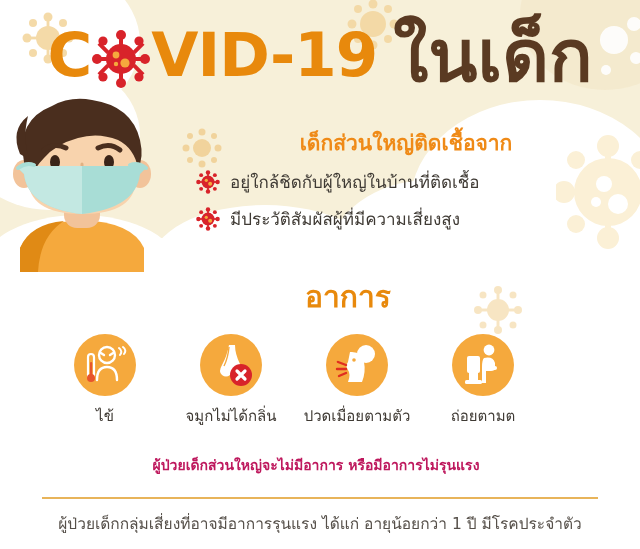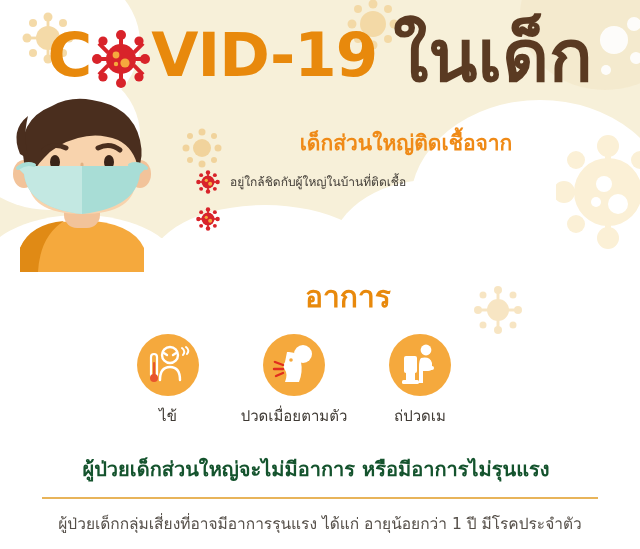--- a/index.html
+++ b/index.html
@@ -41,37 +41,37 @@
 
   
   .boy{position:absolute;left:-6px;top:96px;width:176px;height:176px;}
 
   
   .infect{position:absolute;left:196px;top:130px;width:420px;text-align:center;}
   .infect-head{font-size:21px;font-weight:bold;color:#ef8a17;line-height:1.25;
     margin-bottom:14px;}
   .bullet-row{display:flex;align-items:center;margin-bottom:13px;}
   .bullet-virus{flex:0 0 auto;width:24px;height:24px;margin-right:10px;}
-  .bullet-text{font-size:12px;color:#3f3a34;line-height:1.2;white-space:nowrap;}
+  .bullet-text{font-size:17px;color:#3f3a34;line-height:1.2;white-space:nowrap;}
 
   
   .sym-title{position:absolute;left:0;top:282px;width:640px;text-align:center;
     font-size:30px;font-weight:bold;color:#e8890c;line-height:1;padding-left:28px;}
   .sym-row{position:absolute;left:0;top:334px;width:588px;
     display:flex;justify-content:center;align-items:flex-start;gap:22px;}
   .sym{width:104px;display:flex;flex-direction:column;align-items:center;}
   .sym-circle{width:62px;height:62px;border-radius:50%;background:#f5a93d;
     display:flex;align-items:center;justify-content:center;}
   .sym-circle svg{display:block;}
   .sym-label{margin-top:11px;font-size:15px;color:#3f3a34;line-height:1.2;
     text-align:center;white-space:nowrap;}
 
   
   .foot-main{position:absolute;left:0;top:457px;width:632px;text-align:center;
-    font-size:20px;font-weight:bold;color:#14532d;line-height:1.25;}
+    font-size:14px;font-weight:bold;color:#be185d;line-height:1.25;}
   .divider{position:absolute;left:42px;top:497px;width:556px;height:2px;
     background:#e8b45a;}
   .foot-sub{position:absolute;left:0;top:514px;width:640px;text-align:center;
     font-size:15.5px;color:#56504a;line-height:1.3;}
 </style>
 </head>
 <body>
 
 <div class="poster">
 
@@ -287,20 +287,21 @@
           <rect x="13" y="3" width="2" height="8"></rect>
             <rect x="13" y="17" width="2" height="8"></rect>
           <rect x="3" y="13" width="8" height="2"></rect>
             <rect x="17" y="13" width="8" height="2"></rect>
         </g>
         <g fill="#f5a93d">
           <circle cx="12" cy="12" r="1.9"></circle>
             <circle cx="16.5" cy="16" r="2.3"></circle>
         </g>
       </svg>
+      <div class="bullet-text">มีประวัติสัมผัสผู้ที่มีความเสี่ยงสูง</div>
     </div>
   </div>
 
   <div class="sym-title">อาการ</div>
 
   <div class="sym-row">
 
     <div class="sym">
       <div class="sym-circle">
         <svg width="46" height="46" viewBox="0 0 46 46">
@@ -311,20 +312,31 @@
           </g>
           <path d="M37 6 Q41 9 38 13 M41 5 Q45 8 42 12" stroke="#ffffff" stroke-width="2" fill="none" stroke-linecap="round"></path>
           <rect x="6" y="12" width="6" height="24" rx="3" fill="none" stroke="#ffffff" stroke-width="2.2"></rect>
           <rect x="8" y="20" width="2.2" height="15" rx="1.1" fill="#e8552c"></rect>
           <circle cx="9" cy="36" r="4" fill="#e8552c"></circle>
         </svg>
       </div>
       <div class="sym-label">ไข้</div>
     </div>
 
+    <div class="sym">
+      <div class="sym-circle">
+        <svg width="46" height="46" viewBox="0 0 46 46">
+          <path d="M21 3 Q19 14 14 23 Q10 30 14 33 Q18 36 22 33 Q27 37 32 32 Q35 28 32 22 Q27 12 27 3 Z" fill="#ffffff"></path>
+          <path d="M21 5 Q20 16 16 24" stroke="#f5a93d" stroke-width="1.4" fill="none"></path>
+          <circle cx="33" cy="33" r="11" fill="#d8232a"></circle>
+          <path d="M29 29 L37 37 M37 29 L29 37" stroke="#ffffff" stroke-width="3.2" stroke-linecap="round"></path>
+        </svg>
+      </div>
+      <div class="sym-label">จมูกไม่ได้กลิ่น</div>
+    </div>
 
     <div class="sym">
       <div class="sym-circle">
         <svg width="46" height="46" viewBox="0 0 46 46">
           <circle cx="32" cy="12" r="9" fill="#ffffff"></circle>
           <path d="M16 10 Q28 9 30 20 Q32 30 28 40 L14 40 Q17 32 14 28 Q11 24 14 20 Z" fill="#ffffff"></path>
           <circle cx="20" cy="18" r="1.8" fill="#f5a93d"></circle>
           <g stroke="#e02d1f" stroke-width="2.4" stroke-linecap="round">
             <path d="M12 23 L4 20"></path>
               <path d="M12 27 L3 27"></path>
@@ -341,21 +353,21 @@
           <g fill="#ffffff">
             <rect x="7" y="14" width="13" height="17" rx="2"></rect>
             <rect x="9" y="31" width="9" height="8"></rect>
             <rect x="5" y="38" width="17" height="4" rx="1.6"></rect>
             <circle cx="29" cy="8" r="5.4"></circle>
             <path d="M24 16 Q33 14 35 21 L35 26 Q35 29 31 29 L26 29 L26 41 L22 41 L22 25 Q22 18 24 16 Z"></path>
             <rect x="24" y="24" width="13" height="4" rx="2"></rect>
           </g>
         </svg>
       </div>
-      <div class="sym-label">ถ่ปวดเม</div>
+      <div class="sym-label">ถ่อยตามต</div>
     </div>
 
 
   </div>
 
   <div class="foot-main">ผู้ป่วยเด็กส่วนใหญ่จะไม่มีอาการ หรือมีอาการไม่รุนแรง</div>
   <div class="divider"></div>
   <div class="foot-sub">ผู้ป่วยเด็กกลุ่มเสี่ยงที่อาจมีอาการรุนแรง ได้แก่ อายุน้อยกว่า 1 ปี มีโรคประจำตัว</div>
 
 </div>

